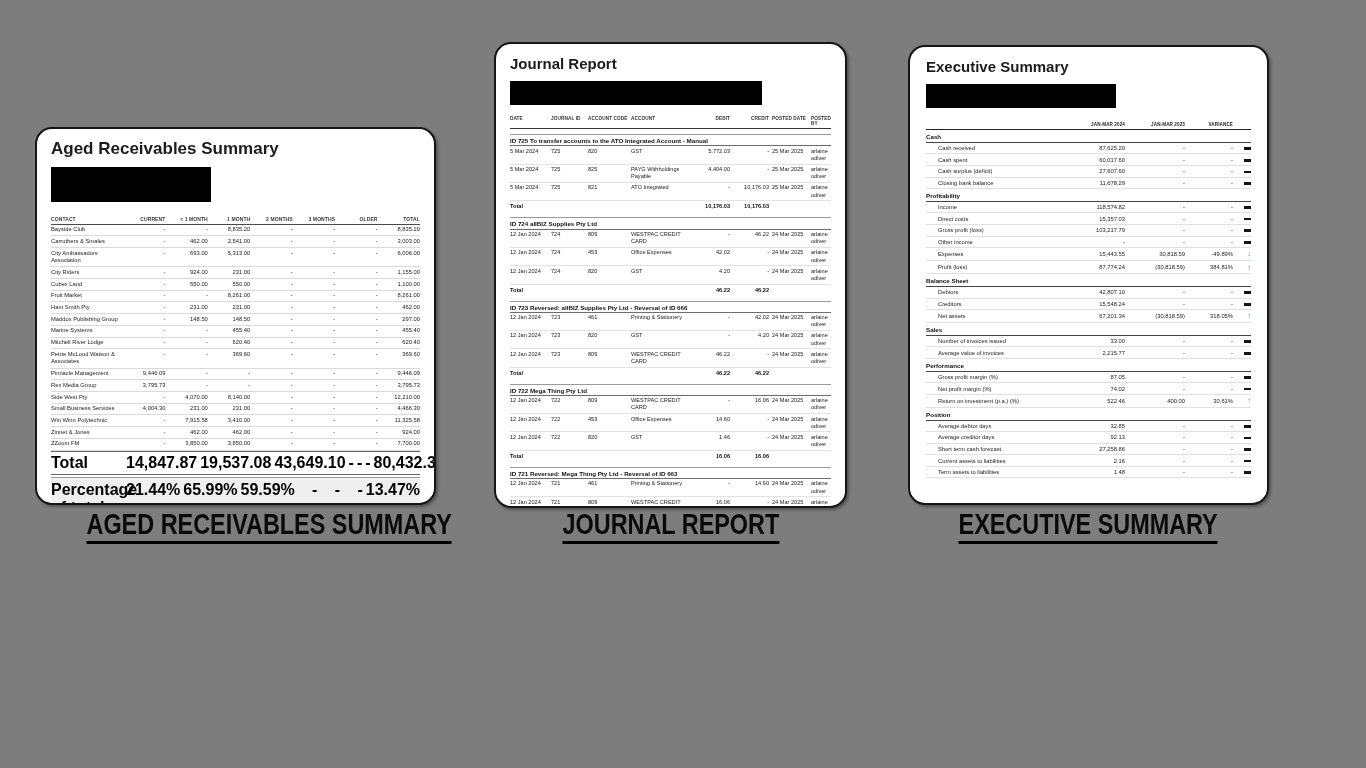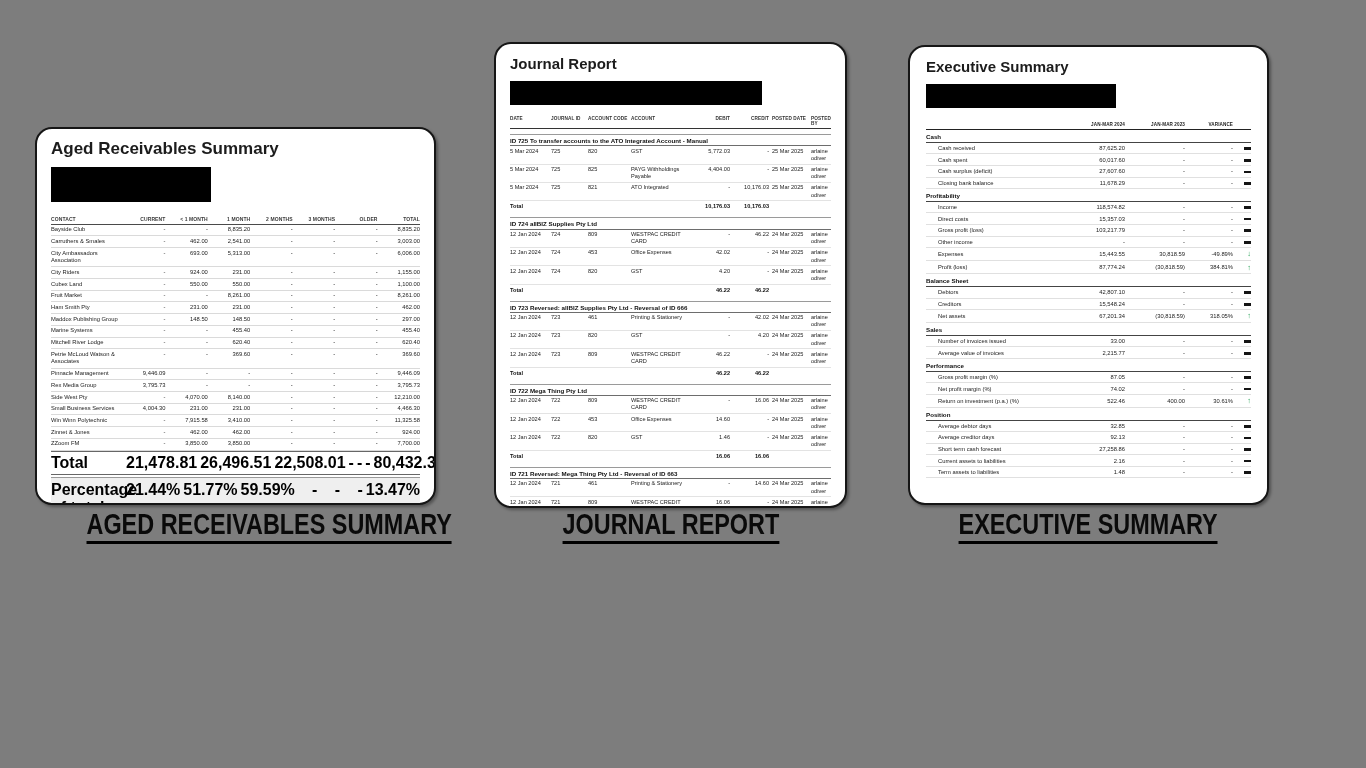--- a/index.html
+++ b/index.html
@@ -264,32 +264,32 @@
         <div class="c num">-</div>
         <div class="c num">3,850.00</div>
         <div class="c num">3,850.00</div>
         <div class="c num">-</div>
         <div class="c num">-</div>
         <div class="c num">-</div>
         <div class="c num">7,700.00</div>
       </div>
       <div class="agrid atotal">
         <div class="c">Total</div>
-        <div class="c num">21,478.81</div>
-        <div class="c num">26,496.51</div>
-        <div class="c num">22,508.01</div>
+        <div class="c num">14,847.87</div>
+        <div class="c num">19,537.08</div>
+        <div class="c num">43,649.10</div>
         <div class="c num">-</div>
         <div class="c num">-</div>
         <div class="c num">-</div>
         <div class="c num">80,432.30</div>
       </div>
       <div class="agrid apct">
         <div class="c">Percentage of total</div>
         <div class="c num">21.44%</div>
-        <div class="c num">51.77%</div>
+        <div class="c num">65.99%</div>
         <div class="c num">59.59%</div>
         <div class="c num">-</div>
         <div class="c num">-</div>
         <div class="c num">-</div>
         <div class="c num">13.47%</div>
       </div>
     </div>
 </div>
 
 <div class="card" id="journal-card">

